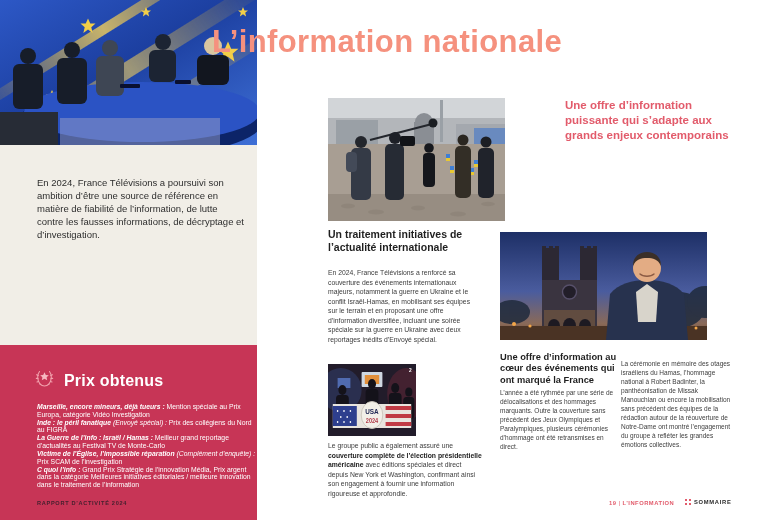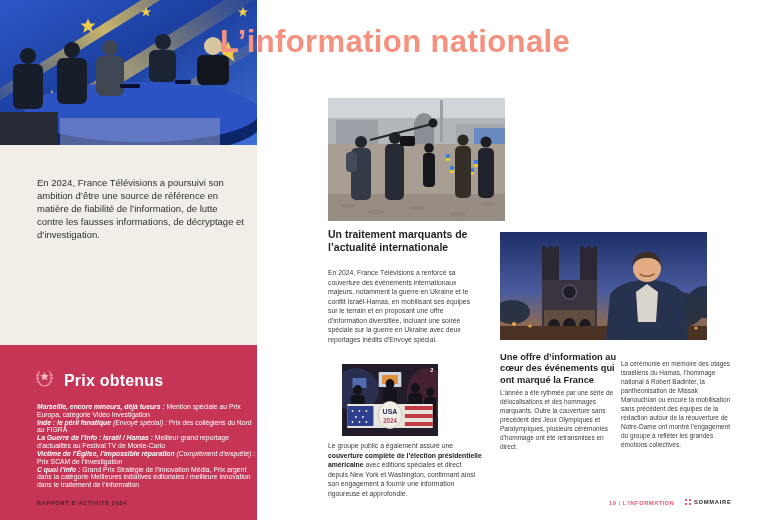--- a/index.html
+++ b/index.html
@@ -10,21 +10,21 @@
     color:#2b2b2b;
   }
   .photo { position:absolute; overflow:hidden; }
   .photo svg { display:block; width:100%; height:100%; }
 
   
   .panel-beige { position:absolute; left:0; top:145px; width:257px; height:200px; background:#F1EEE7; }
   .panel-pink  { position:absolute; left:0; top:345px; width:257px; height:175px; background:#C73556; }
 
   .page-title {
-    position:absolute; left:220px; top:24px; width:420px;
+    position:absolute; left:212px; top:24px; width:420px;
     font-size:31px; font-weight:bold; letter-spacing:.4px; color:#F5917E;
     white-space:nowrap;
   }
 
   .intro { position:absolute; left:37px; top:176px; width:208px; font-size:9.5px; line-height:1.38; color:#2e2e2e; }
   .intro p + p { margin-top:12px; }
 
   .awards-head { position:absolute; left:34px; top:368px; display:flex; align-items:center; gap:9px; color:#ffffff; }
   .awards-head .label { font-size:16px; font-weight:bold; letter-spacing:.2px; }
   .awards-list { position:absolute; left:37px; top:403px; width:220px; color:#ffffff; font-size:6.8px; line-height:1.15; }
@@ -207,24 +207,24 @@
         <circle cx="101" cy="50" r="4.8" fill="#16181d"></circle>
           <rect x="95" y="55" width="12" height="34" rx="4" fill="#15171c"></rect>
         <circle cx="135" cy="42" r="5.5" fill="#2a2620"></circle>
           <rect x="127" y="48" width="16" height="52" rx="5" fill="#332e26"></rect>
         <circle cx="158" cy="44" r="5.5" fill="#1c1e24"></circle>
           <rect x="150" y="50" width="16" height="50" rx="5" fill="#20232b"></rect>
       </g>
     </svg>
   </div>
 
-  <div class="intl-heading">Un traitement marquants de l’actualité internationale</div>
+  <div class="intl-heading">Un traitement initiatives de l’actualité internationale</div>
   <div class="intl-body">En 2024, France Télévisions a renforcé sa couverture des événements internationaux majeurs, notamment la guerre en Ukraine et le conflit Israël-Hamas, en mobilisant ses équipes sur le terrain et en proposant une offre d’information diversifiée, incluant une soirée spéciale sur la guerre en Ukraine avec deux reportages inédits d’Envoyé spécial.</div>
 
-  <div class="photo" style="left:342px;top:364px;width:96px;height:72px;">
+  <div class="photo" style="left:328px;top:364px;width:88px;height:72px;">
     <svg viewBox="0 0 110 72" preserveAspectRatio="none">
       <rect width="110" height="72" fill="#221c2a"></rect>
       <ellipse cx="16" cy="26" rx="26" ry="22" fill="#32406e" opacity="0.55"></ellipse>
       <ellipse cx="98" cy="30" rx="24" ry="26" fill="#5a2436" opacity="0.6"></ellipse>
       <rect x="42" y="8" width="26" height="15" rx="1" fill="#cfd8e2"></rect>
       <rect x="46" y="11" width="18" height="9" fill="#e2903c"></rect>
       <rect x="12" y="14" width="16" height="10" fill="#5a7ac8" opacity="0.8"></rect>
       <g fill="#14121a">
         <circle cx="18" cy="26" r="5"></circle>
           <rect x="10" y="31" width="16" height="22" rx="4"></rect>
@@ -254,20 +254,21 @@
         </g>
       <circle cx="55" cy="51" r="13.5" fill="#f2efe8" stroke="#c9c4ba" stroke-width="1"></circle>
       <text x="55" y="50" text-anchor="middle" font-family="Liberation Sans, sans-serif" font-size="8" font-weight="bold" fill="#232a56">USA</text>
       <text x="55" y="59" text-anchor="middle" font-family="Liberation Sans, sans-serif" font-size="7" font-weight="bold" fill="#b03a48">2024</text>
       <text x="103" y="8" text-anchor="middle" font-family="Liberation Sans, sans-serif" font-size="6" font-weight="bold" fill="#ffffff">2</text>
     </svg>
   </div>
 
   <div class="usa-body"><span>Le groupe public a également assuré une </span><b>couverture complète de l’élection présidentielle américaine</b><span> avec éditions spéciales et direct depuis New York et Washington, confirmant ainsi son engagement à fournir une information rigoureuse et approfondie.</span></div>
 
+  <div class="offer-headline">Une offre d’information puissante qui s’adapte aux grands enjeux contemporains</div>
 
   <div class="photo" style="left:500px;top:232px;width:207px;height:108px;">
     <svg viewBox="0 0 207 108" preserveAspectRatio="none">
       <defs>
         <linearGradient id="dusk" x1="0" y1="0" x2="0" y2="1">
           <stop offset="0" stop-color="#1d2f66"></stop>
             <stop offset="0.55" stop-color="#4a5c9e"></stop>
             <stop offset="0.85" stop-color="#8a6a58"></stop>
             <stop offset="1" stop-color="#5a3d2c"></stop>
         </linearGradient>

